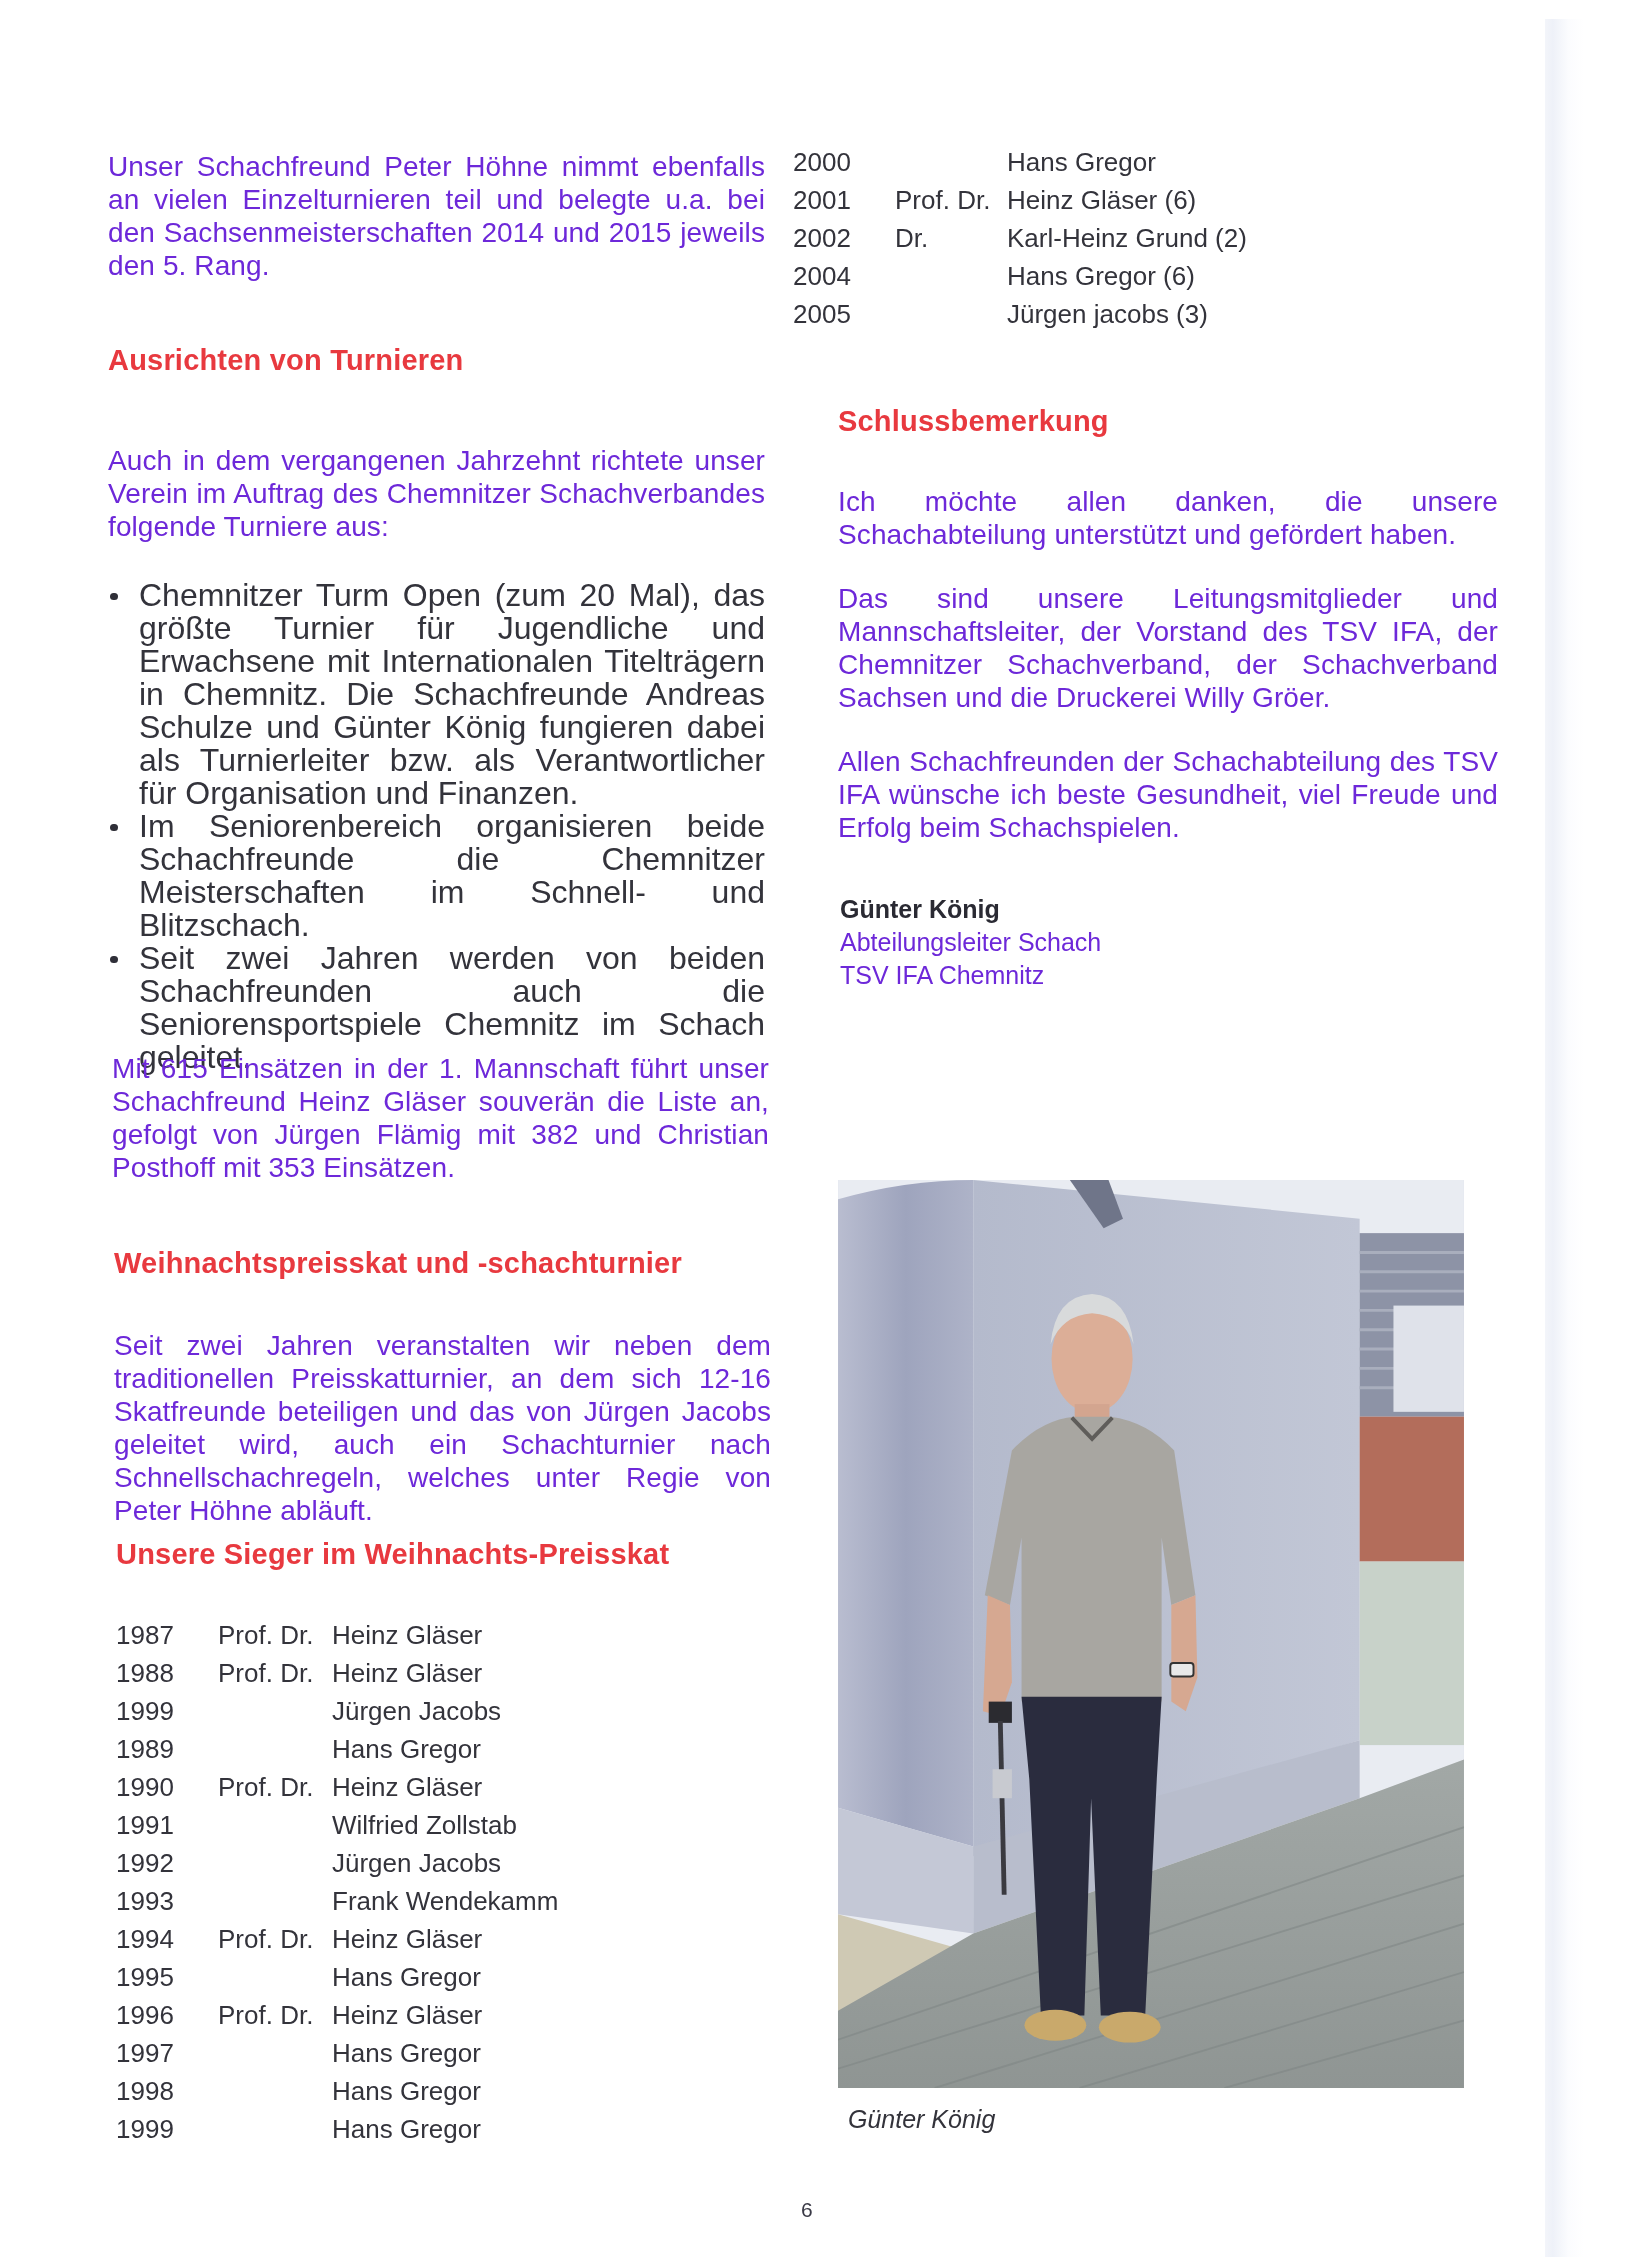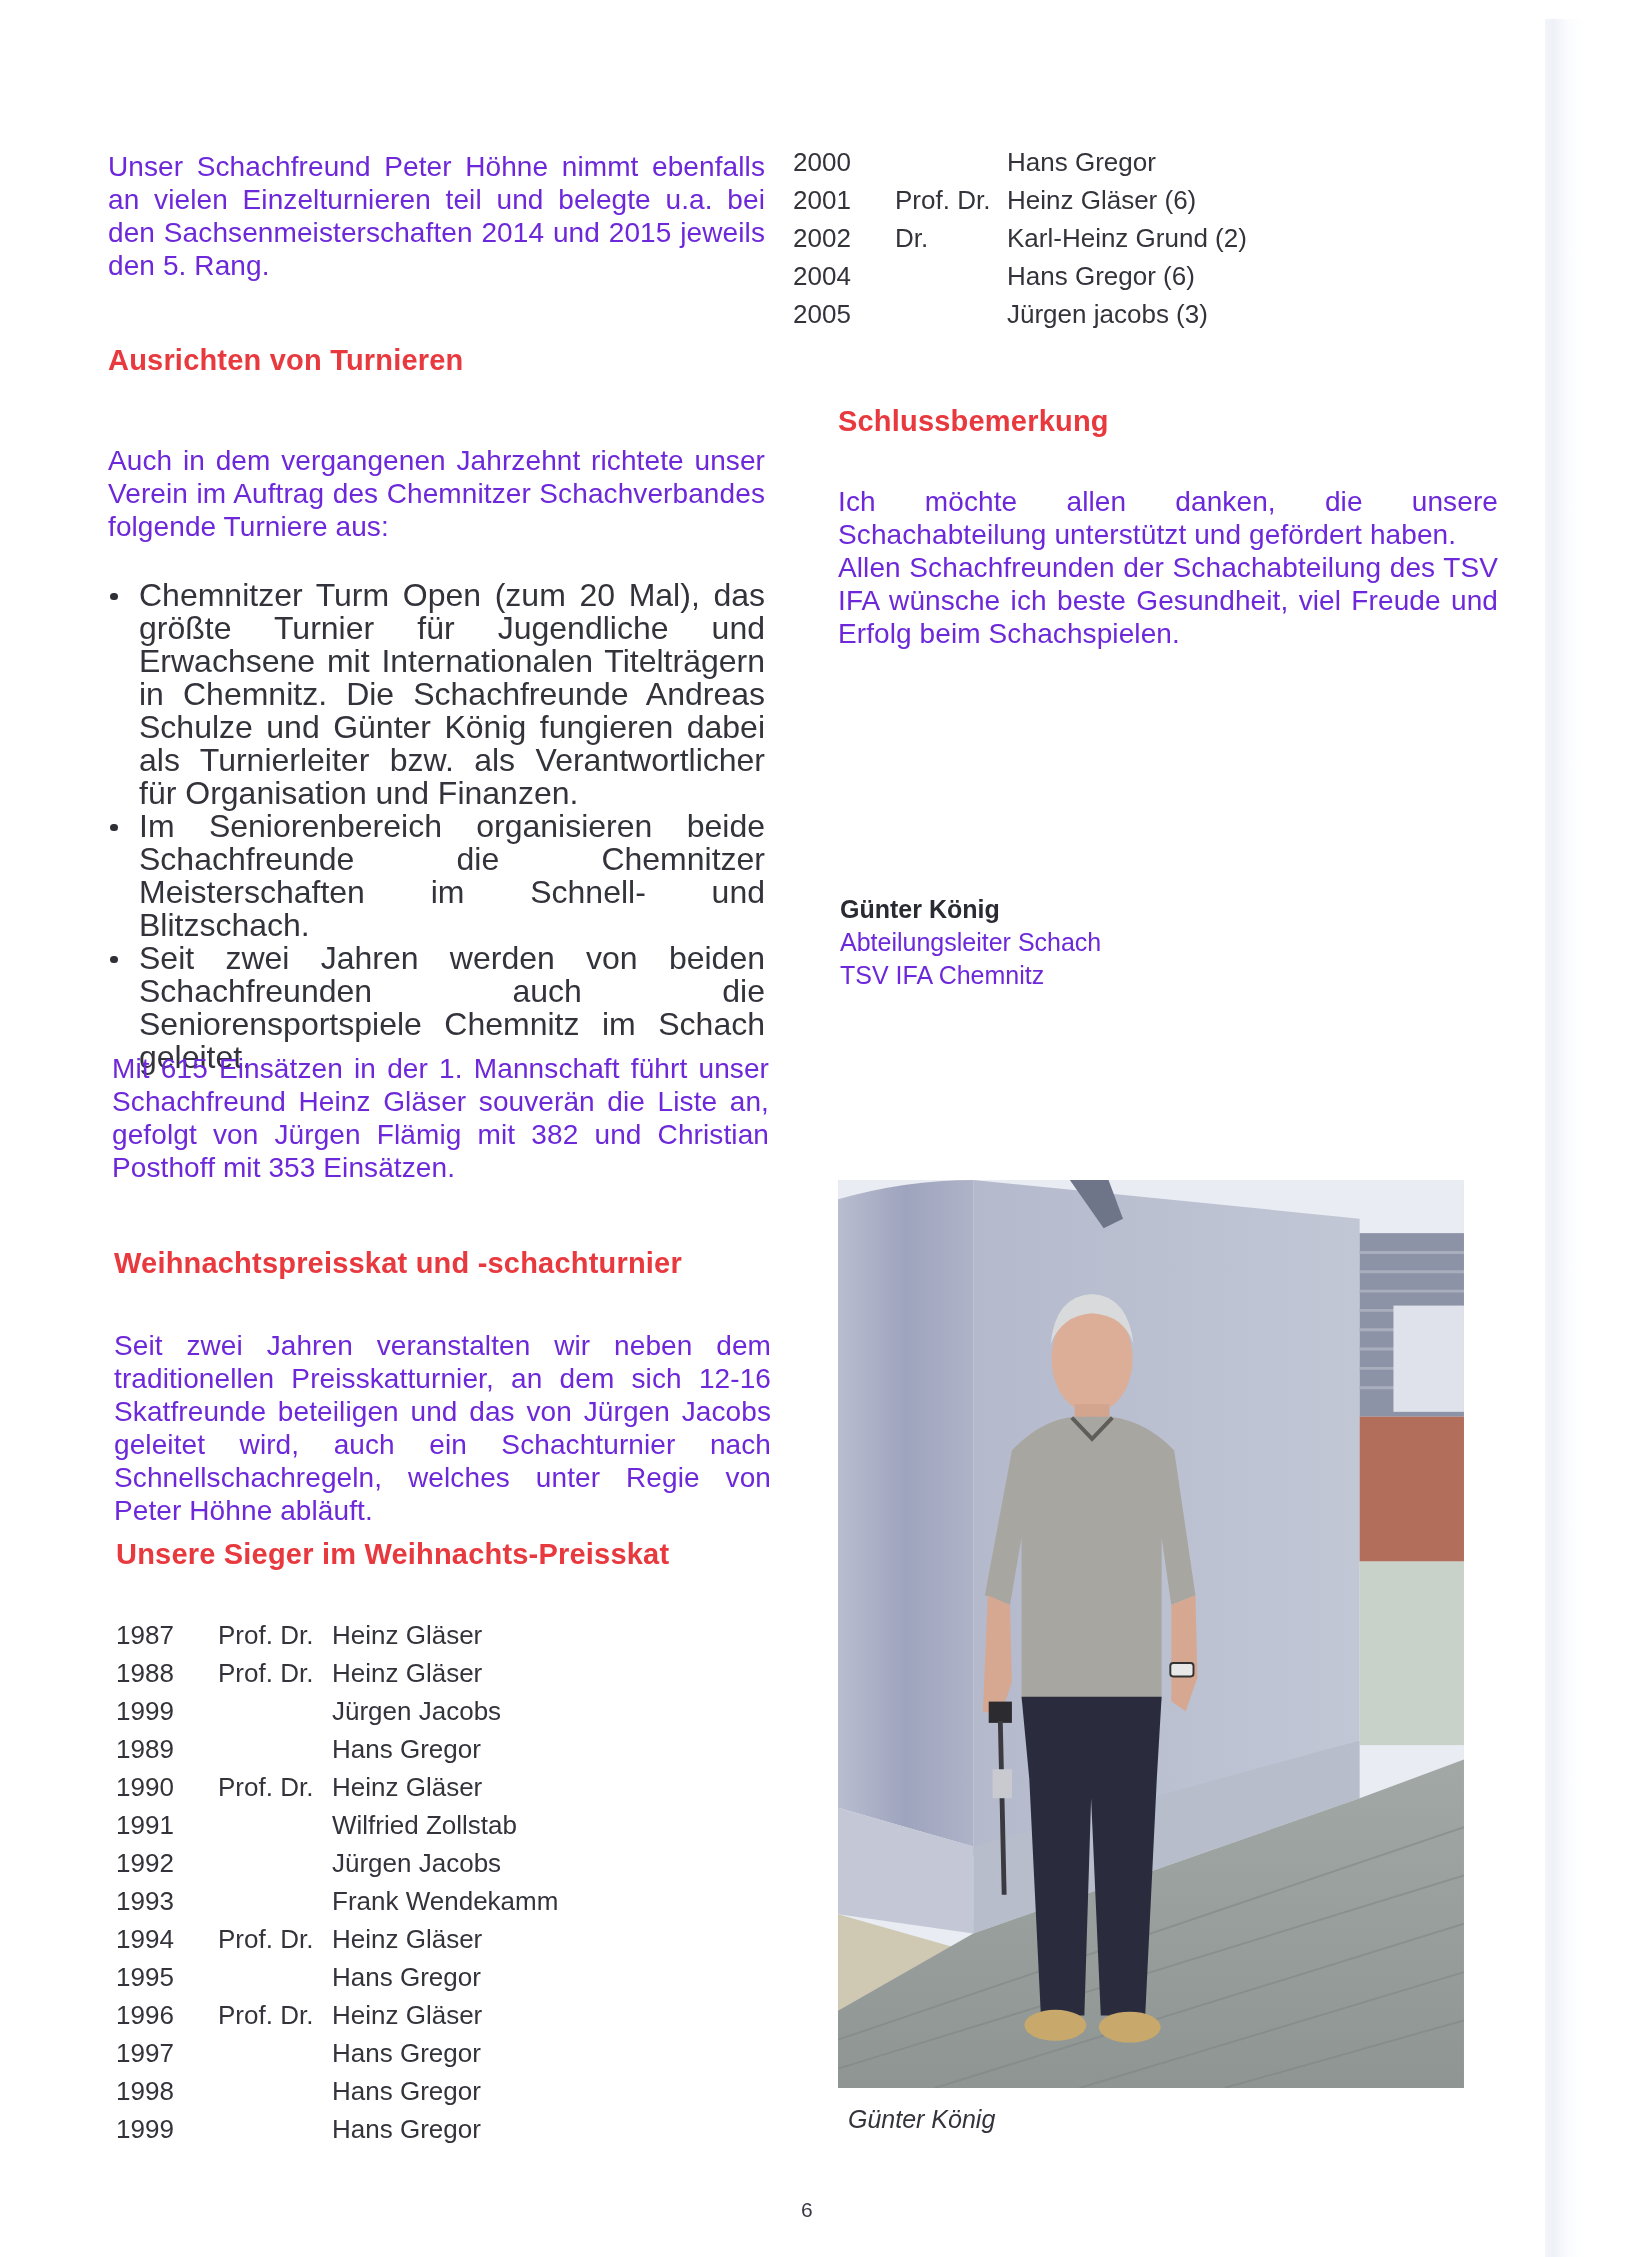--- a/index.html
+++ b/index.html
@@ -182,21 +182,22 @@
         <span class="y">2005</span>
         <span class="t" style="width:112px"></span>
         <span class="n">Jürgen jacobs (3)</span>
       </div>
   </div>
 </div>
 
 <div class="col col-right" style="top:404px; left:838px; width:660px;">
   <h2 class="head">Schlussbemerkung</h2>
   <p class="body" style="margin-top:46px;">Ich möchte allen danken, die unsere Schachabteilung unterstützt und gefördert haben.</p>
-  <p class="body" style="">Allen Schachfreunden der Schachabteilung des TSV IFA wünsche ich beste Gesundheit, viel Freude und Erfolg beim Schachspielen.</p>
+  <p class="body" style="margin-top:31px;">Das sind unsere Leitungsmitglieder und Mannschaftsleiter, der Vorstand des TSV IFA, der Chemnitzer Schachverband, der Schachverband Sachsen und die Druckerei Willy Gröer.</p>
+  <p class="body" style="margin-top:31px;">Allen Schachfreunden der Schachabteilung des TSV IFA wünsche ich beste Gesundheit, viel Freude und Erfolg beim Schachspielen.</p>
 </div>
 
 <div class="col col-right" style="top:893px; left:840px;">
   <div class="sig-name">Günter König</div>
   <div class="sig-line">Abteilungsleiter Schach</div>
   <div class="sig-line">TSV IFA Chemnitz</div>
 </div>
 
 <div class="photo">
   <svg width="626" height="908" viewBox="0 0 648 940" xmlns="http://www.w3.org/2000/svg">

